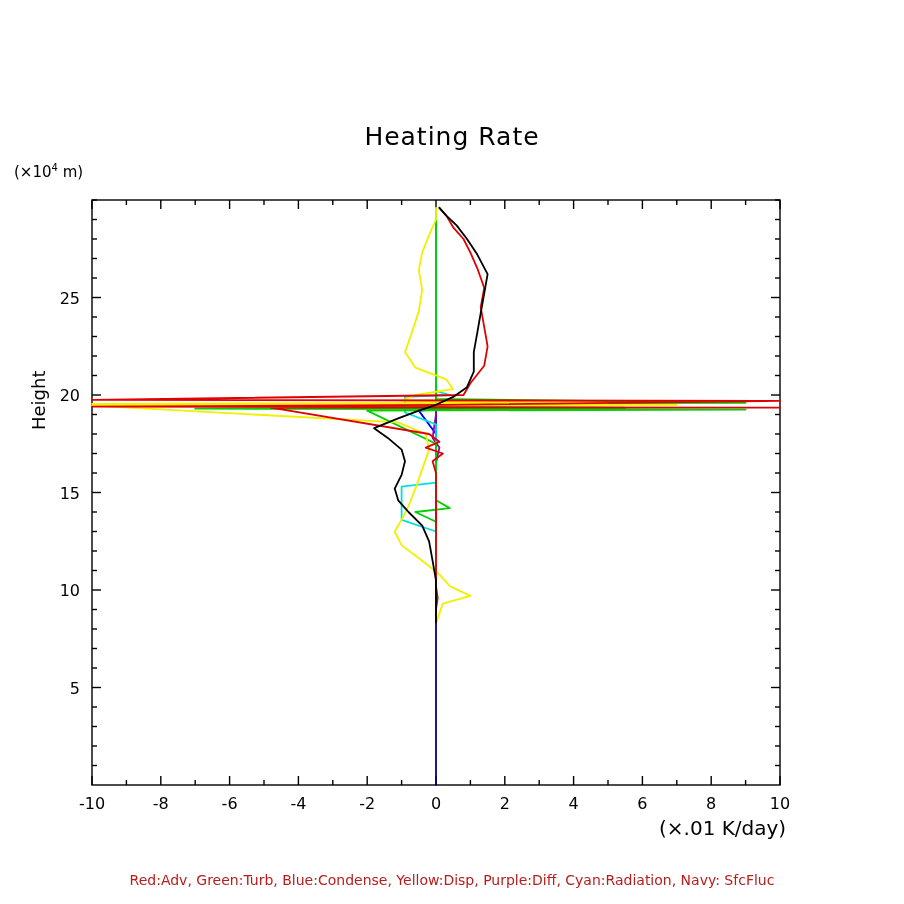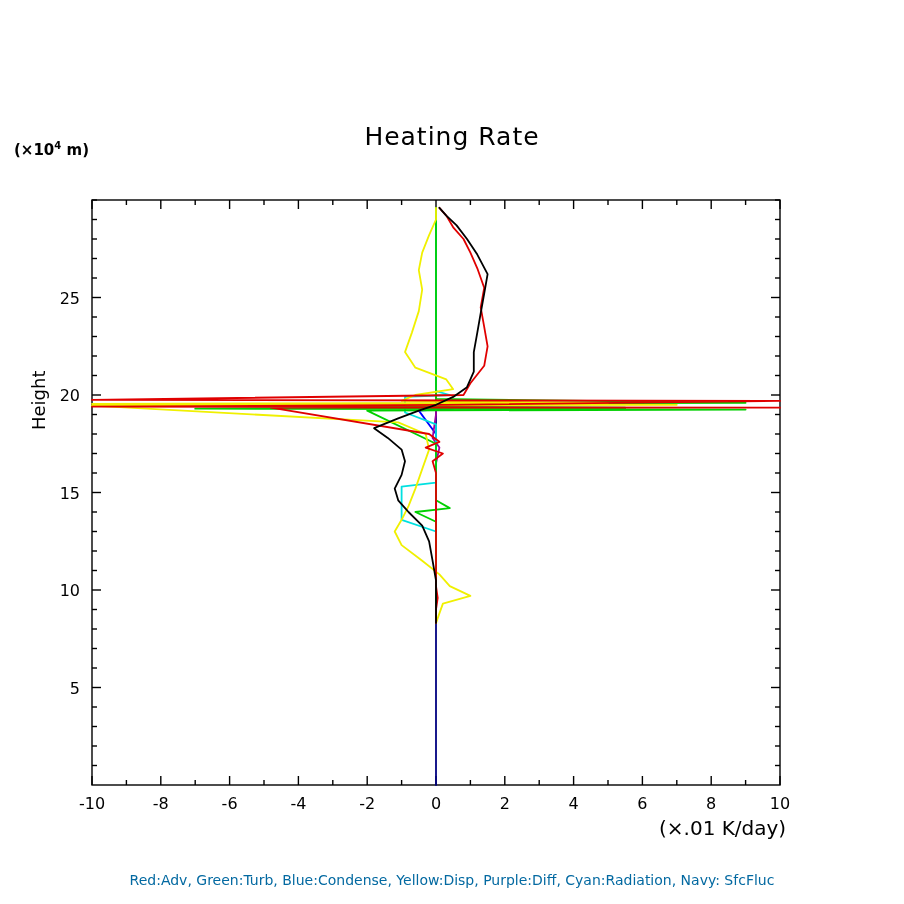--- a/index.html
+++ b/index.html
@@ -25,24 +25,23 @@
     top: 122px;
     width: 904px;
     text-align: center;
     font-size: 25px;
     letter-spacing: 1px;
     color: #000000;
   }
   #ylabel-units {
     position: absolute;
     left: 14px;
-    top: 140px;
+    top: 162px;
     font-size: 15px;
     white-space: nowrap;
-    font-weight: bold;
   }
   #ylabel-units sup {
     font-size: 10px;
     vertical-align: super;
   }
   #ylabel-axis {
     position: absolute;
     left: 28px;
     top: 430px;
     font-size: 18px;
@@ -57,21 +56,21 @@
     font-size: 20px;
     white-space: nowrap;
   }
   #legend {
     position: absolute;
     left: 0;
     top: 872px;
     width: 904px;
     text-align: center;
     font-size: 14px;
-    color: #0369a1;
+    color: #b91c1c;
     white-space: nowrap;
   }
   svg#plot {
     position: absolute;
     left: 0;
     top: 0;
   }
   .tick-label {
     font-family: "DejaVu Sans", sans-serif;
     font-size: 16px;

